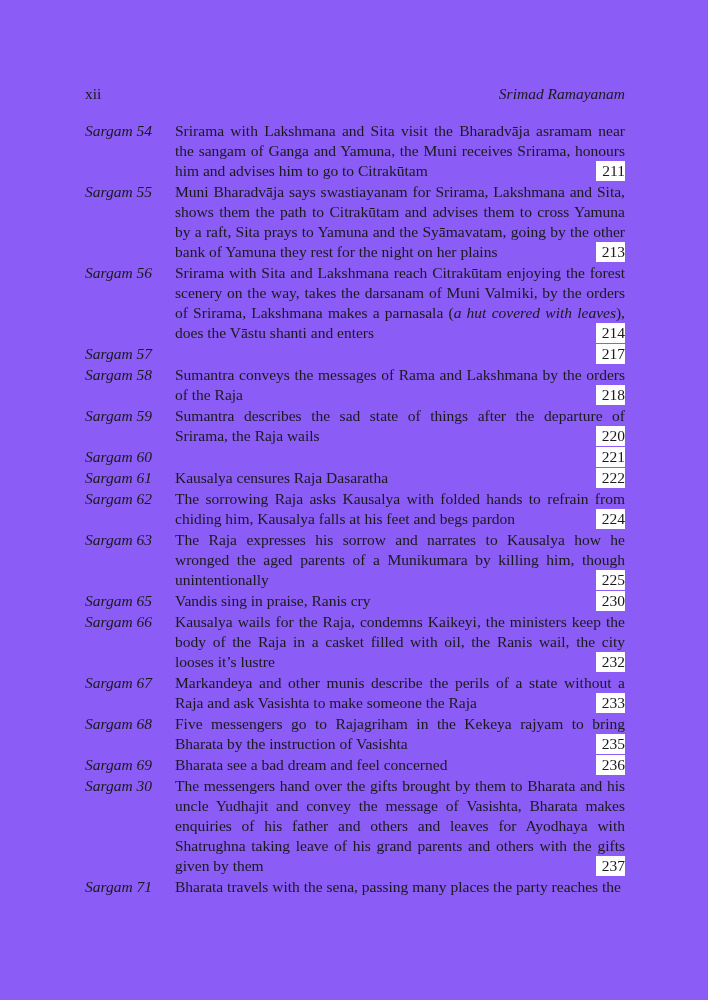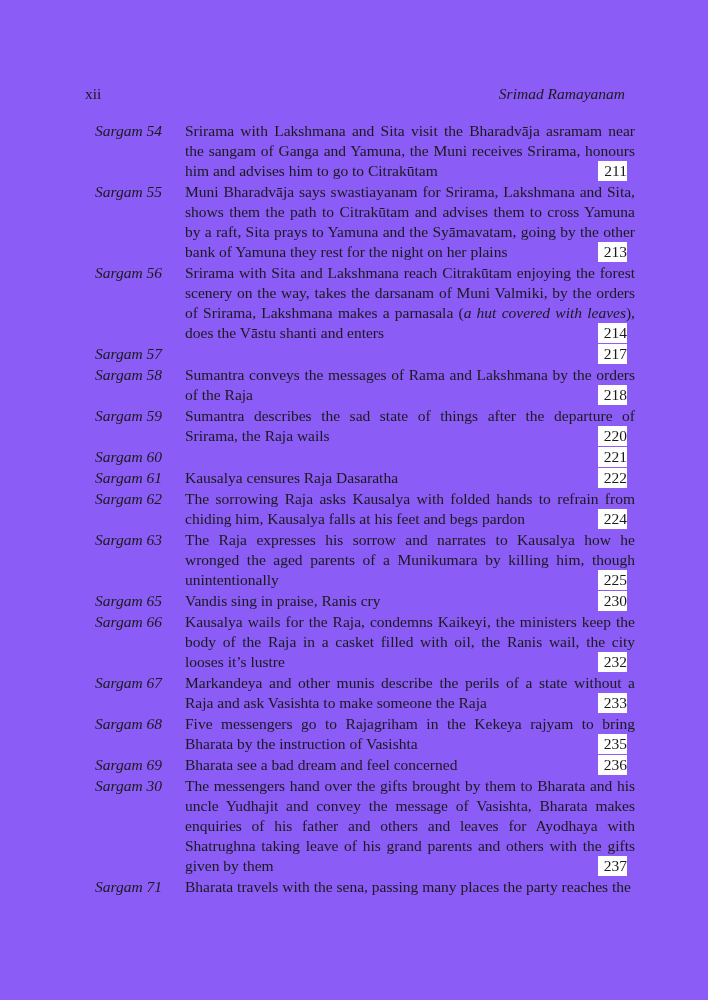--- a/index.html
+++ b/index.html
@@ -27,41 +27,40 @@
     line-height: 20px;
   }
   .running-title { font-style: italic; }
   .toc {
     position: absolute;
     top: 121px;
     left: 85px;
     width: 540px;
     font-size: 15.5px;
     line-height: 20px;
-    margin-left: 10px;
   }
   .toc-row {
     position: relative;
     display: flex;
     align-items: flex-start;
     margin-bottom: 1px;
   }
   .toc-label {
     flex: 0 0 90px;
     font-style: italic;
     white-space: nowrap;
   }
   .toc-desc {
     flex: 1;
     text-align: justify;
   }
   .toc-desc .it { font-style: italic; }
   .toc-page {
     position: absolute;
-    right: 8px;
+    right: 0;
     bottom: 0;
     text-align: center;
     background: #fefefe;
     padding-left: 6px;
   }
 </style>
 </head>
 <body>
 
 <div class="page">

